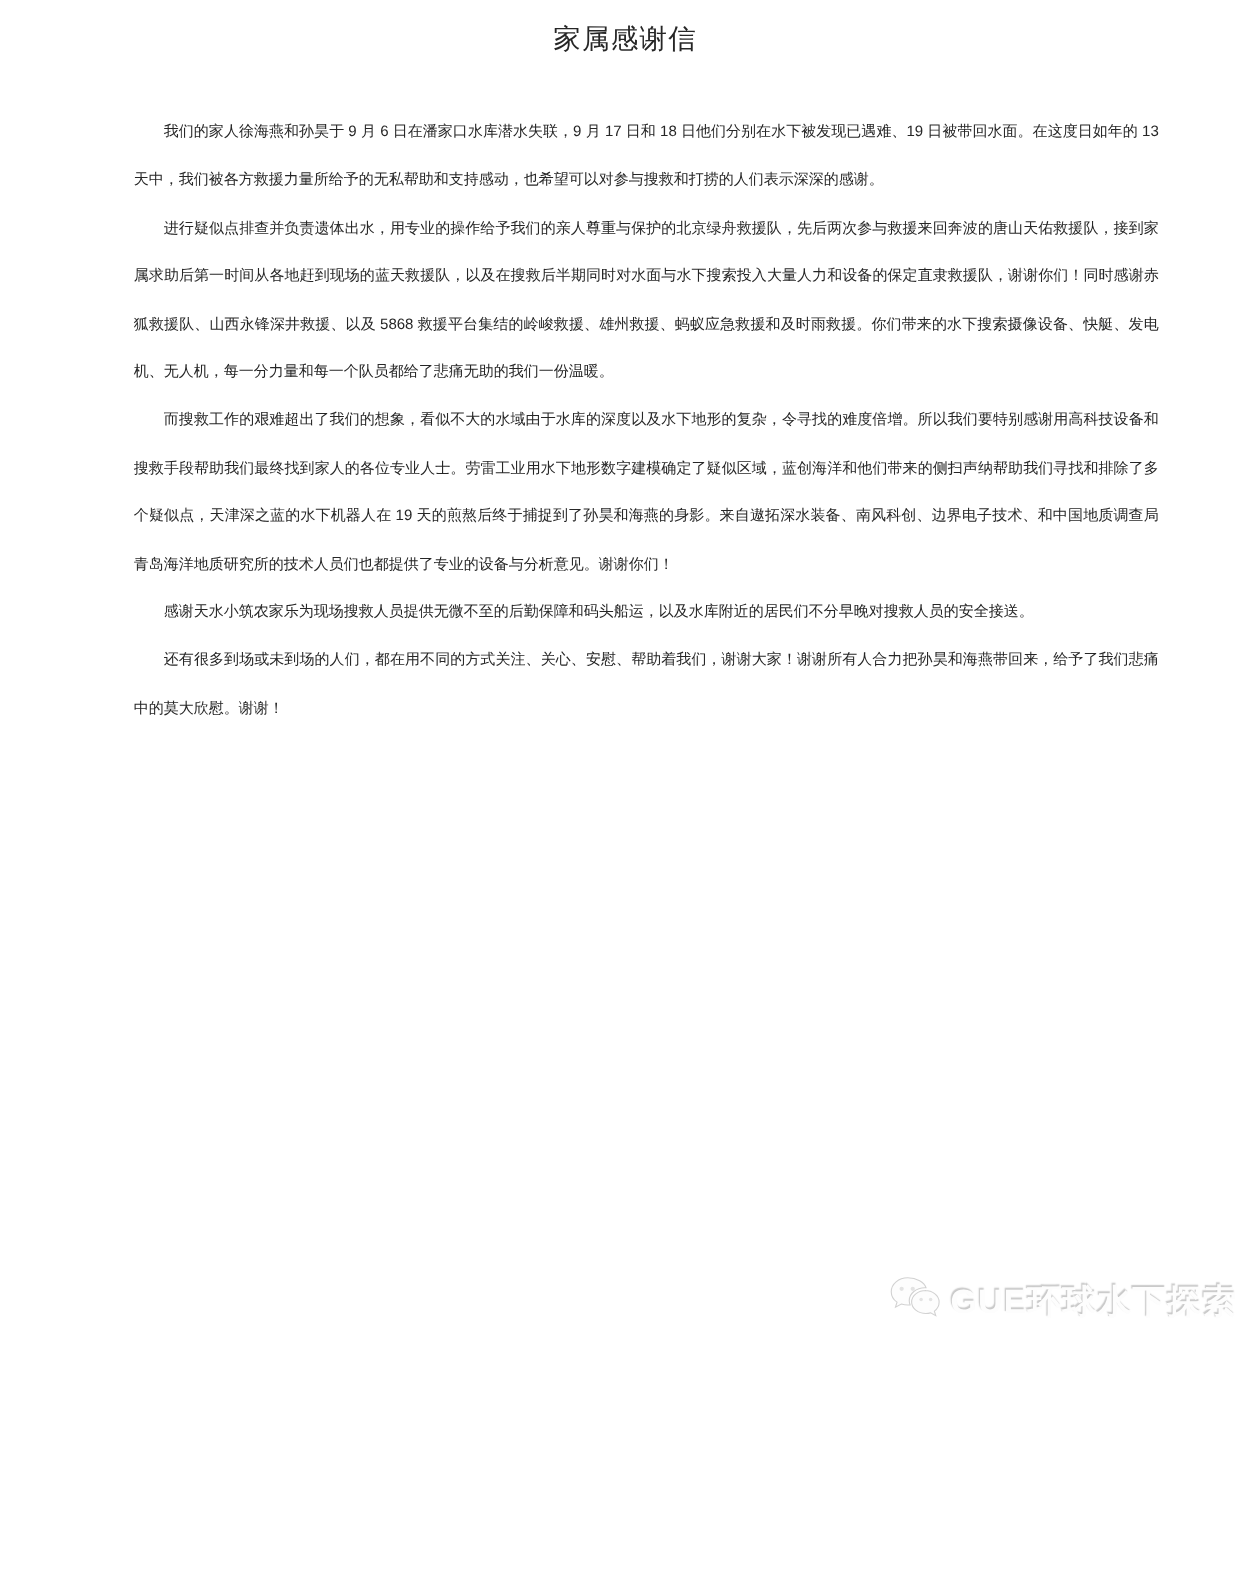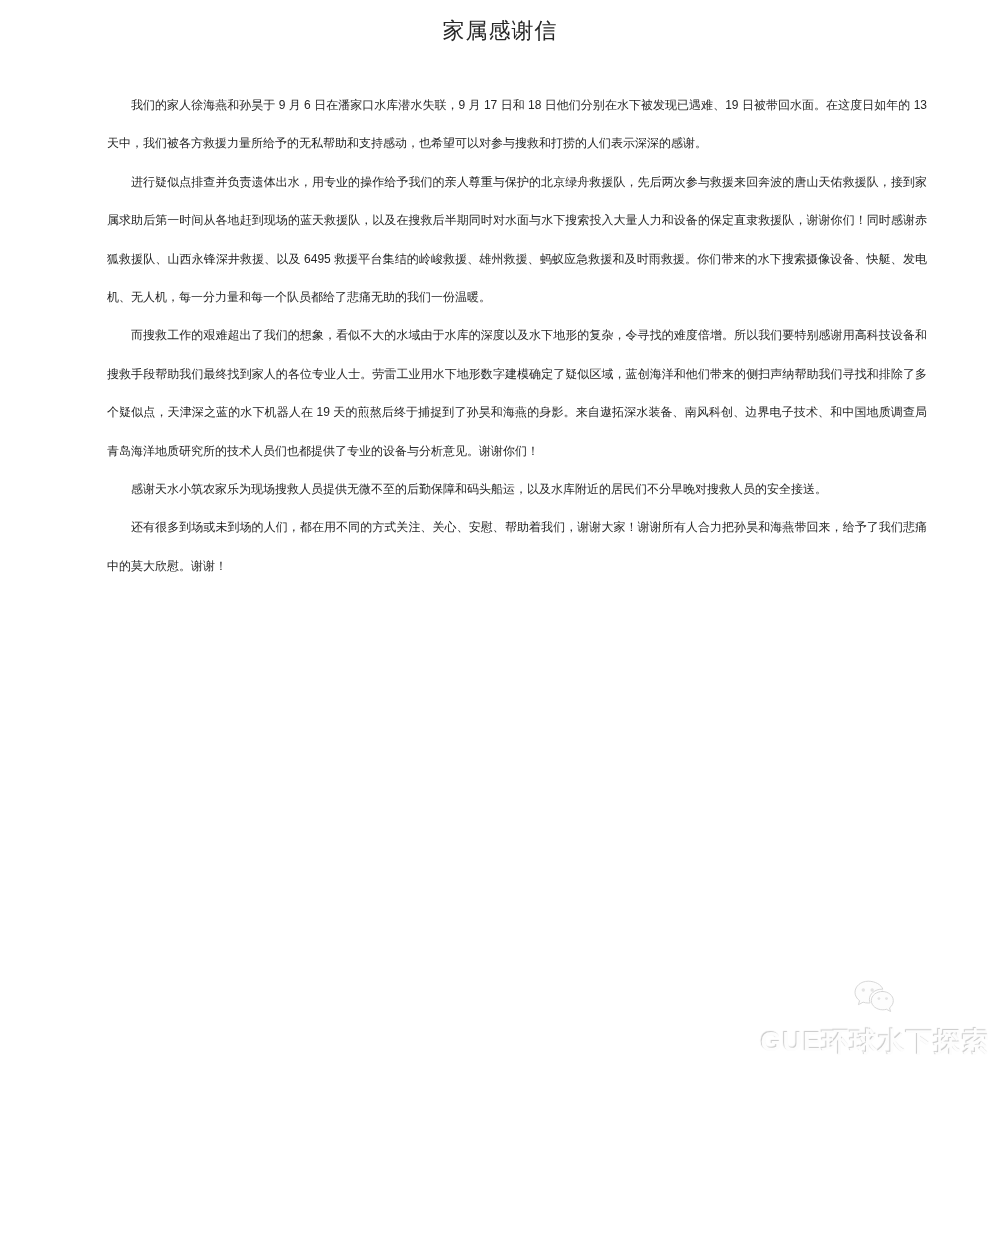--- a/index.html
+++ b/index.html
@@ -55,42 +55,41 @@
     color: var(--text, #262626);
   }
   .watermark {
     position: absolute;
     right: 10px;
     bottom: 4px;
     display: flex;
     align-items: center;
     gap: 6px;
     user-select: none;
-    flex-direction: column;
   }
   .watermark-text {
     font-size: 27px;
     font-weight: 600;
     letter-spacing: 1px;
     color: var(--watermark-text, #fdfdfd);
     text-shadow: -1px -1px 1px var(--watermark-shadow, #c9c9c9),
                   1px  1px 1px #ffffff;
   }
   .wechat-icon { display: inline-block; }
 </style>
 </head>
 <body>
 
 <div class="page">
 
   <div class="title">家属感谢信</div>
 
   <div class="letter-body">
       <p>我们的家人徐海燕和孙昊于 9 月 6 日在潘家口水库潜水失联，9 月 17 日和 18 日他们分别在水下被发现已遇难、19 日被带回水面。在这度日如年的 13 天中，我们被各方救援力量所给予的无私帮助和支持感动，也希望可以对参与搜救和打捞的人们表示深深的感谢。</p>
-      <p>进行疑似点排查并负责遗体出水，用专业的操作给予我们的亲人尊重与保护的北京绿舟救援队，先后两次参与救援来回奔波的唐山天佑救援队，接到家属求助后第一时间从各地赶到现场的蓝天救援队，以及在搜救后半期同时对水面与水下搜索投入大量人力和设备的保定直隶救援队，谢谢你们！同时感谢赤狐救援队、山西永锋深井救援、以及 6495 救援平台集结的岭峻救援、雄州救援、蚂蚁应急救援和及时雨救援。你们带来的水下搜索摄像设备、快艇、发电机、无人机，每一分力量和每一个队员都给了悲痛无助的我们一份温暖。</p>
+      <p>进行疑似点排查并负责遗体出水，用专业的操作给予我们的亲人尊重与保护的北京绿舟救援队，先后两次参与救援来回奔波的唐山天佑救援队，接到家属求助后第一时间从各地赶到现场的蓝天救援队，以及在搜救后半期同时对水面与水下搜索投入大量人力和设备的保定直隶救援队，谢谢你们！同时感谢赤狐救援队、山西永锋深井救援、以及 5868 救援平台集结的岭峻救援、雄州救援、蚂蚁应急救援和及时雨救援。你们带来的水下搜索摄像设备、快艇、发电机、无人机，每一分力量和每一个队员都给了悲痛无助的我们一份温暖。</p>
       <p>而搜救工作的艰难超出了我们的想象，看似不大的水域由于水库的深度以及水下地形的复杂，令寻找的难度倍增。所以我们要特别感谢用高科技设备和搜救手段帮助我们最终找到家人的各位专业人士。劳雷工业用水下地形数字建模确定了疑似区域，蓝创海洋和他们带来的侧扫声纳帮助我们寻找和排除了多个疑似点，天津深之蓝的水下机器人在 19 天的煎熬后终于捕捉到了孙昊和海燕的身影。来自遨拓深水装备、南风科创、边界电子技术、和中国地质调查局青岛海洋地质研究所的技术人员们也都提供了专业的设备与分析意见。谢谢你们！</p>
       <p>感谢天水小筑农家乐为现场搜救人员提供无微不至的后勤保障和码头船运，以及水库附近的居民们不分早晚对搜救人员的安全接送。</p>
       <p>还有很多到场或未到场的人们，都在用不同的方式关注、关心、安慰、帮助着我们，谢谢大家！谢谢所有人合力把孙昊和海燕带回来，给予了我们悲痛中的莫大欣慰。谢谢！</p>
     </div>
 
   <div class="signature-block">
     <div>徐海燕、孙昊家属</div>
     <div>2017 年 9 月 36 日</div>
   </div>
 

